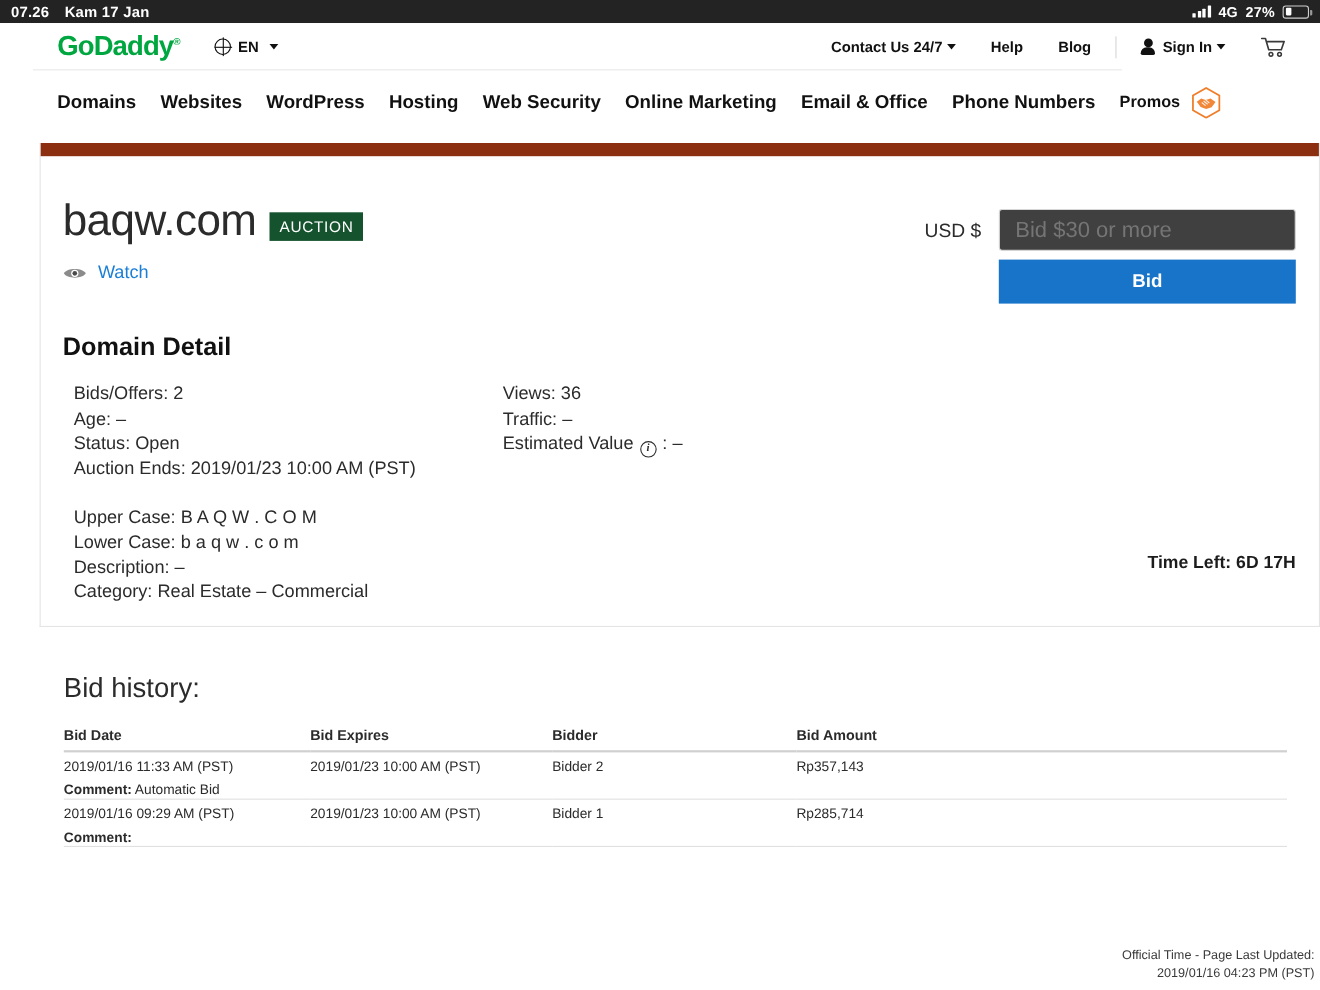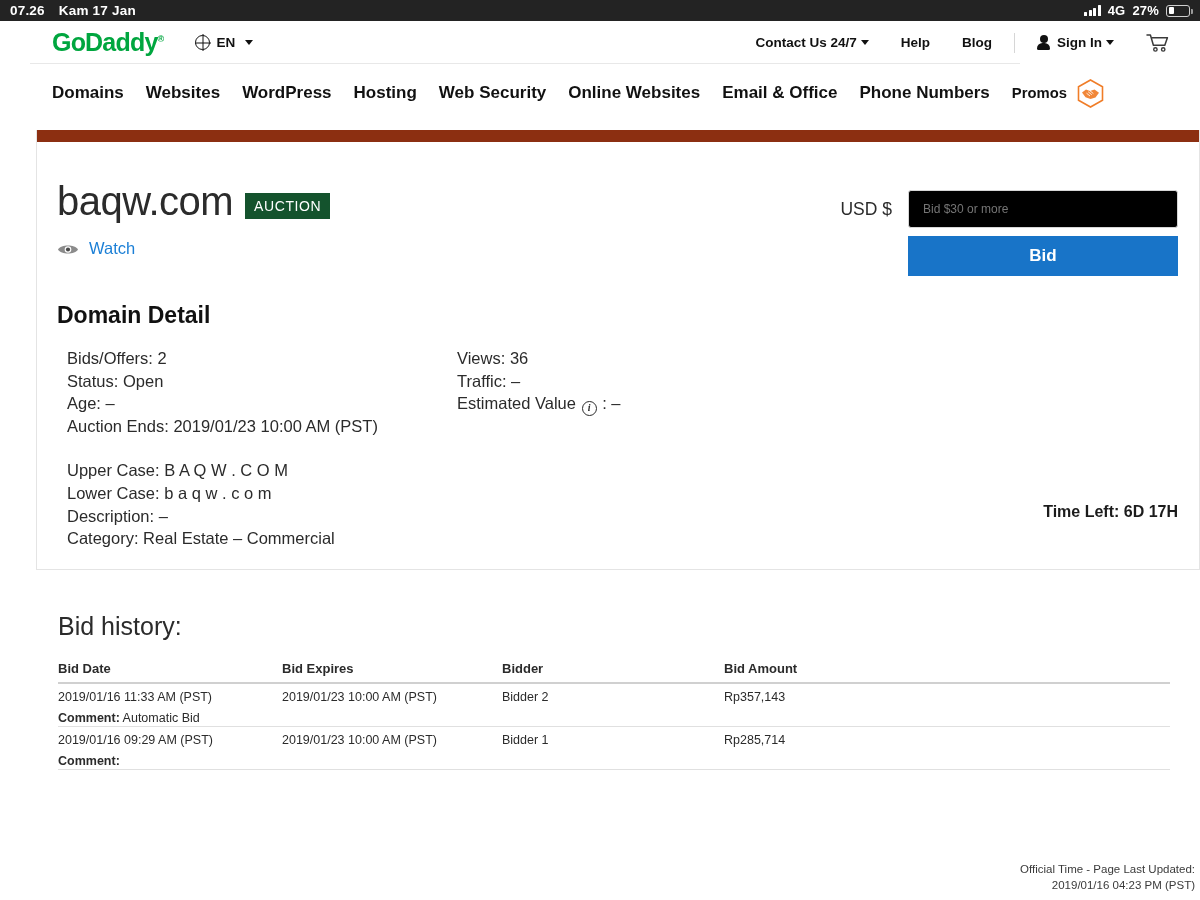--- a/index.html
+++ b/index.html
@@ -103,22 +103,22 @@
   }
   .watch-row{ display:flex; align-items:center; gap:10px; padding:18px 0 0 20px; }
   .eye{ width:22px;height:13px; position:relative;}
   .watch-link{ color:#1b7fd6; font-size:16.5px; }
 
   
   .bidbox{ position:absolute; right:21px; top:60px; display:flex; flex-direction:column; align-items:flex-end;}
   .bid-line{ display:flex; align-items:center; }
   .usd{ font-size:17.5px; color:#2b2b2b; margin-right:16px; }
   .bid-input{
-    width:270px;height:38px;border:1px solid #d6d6d6; background:#000000; border-radius:3px;
-    font-size:12px; color:#8a8a8a; padding:0 14px; font-family:"Liberation Sans", sans-serif;
+    width:270px;height:38px;border:1px solid #d6d6d6; background:#404040; border-radius:3px;
+    font-size:20px; color:#8a8a8a; padding:0 14px; font-family:"Liberation Sans", sans-serif;
   }
   .bid-btn{
     width:270px;height:40px;margin-top:8px;background:#1874c8;color:#fff;border:none;
     font-size:17px;font-weight:bold;cursor:pointer; border-radius:0;
     font-family:"Liberation Sans", sans-serif;
   }
 
   
   .detail-h{ font-size:23px;font-weight:bold;color:#111; padding: 44px 0 0 20px; }
   .detail-grid{ display:flex; padding: 18px 0 0 30px; font-size:16.5px; color:#2b2b2b; line-height:1.37;}
@@ -217,21 +217,21 @@
     </div>
   </div>
 </div>
 
 <div class="gd-nav">
   <span class="nav-item">Domains</span>
   <span class="nav-item">Websites</span>
   <span class="nav-item">WordPress</span>
   <span class="nav-item">Hosting</span>
   <span class="nav-item">Web Security</span>
-  <span class="nav-item">Online Websites</span>
+  <span class="nav-item">Online Marketing</span>
   <span class="nav-item">Email &amp; Office</span>
   <span class="nav-item">Phone Numbers</span>
   <span class="promos">
     <span>Promos</span>
     <span class="hex">
       <svg width="27" height="29" viewBox="0 0 27 29">
         <polygon points="13.5,1 25.5,7.8 25.5,21.2 13.5,28 1.5,21.2 1.5,7.8" fill="none" stroke="#f07d28" stroke-width="1.6"></polygon>
         <path d="M5 13.5 L9 10.5 L13 12 L17.5 10.5 L22 13.8 L18.5 18.5 L13.5 20 L8.5 18.2 Z" fill="#f07d28" opacity=".92"></path>
         <path d="M9.5 14.2 L13 17 M11.2 12.8 L14.8 15.8 M13 11.8 L16.4 14.6" stroke="#ffffff" stroke-width="1" opacity=".85"></path>
       </svg>
@@ -264,22 +264,22 @@
       <input class="bid-input" type="text" placeholder="Bid $30 or more" style="">
     </div>
     <button class="bid-btn">Bid</button>
   </div>
 
   <div class="detail-h">Domain Detail</div>
 
   <div class="detail-grid">
     <div class="col-a">
       <div>Bids/Offers: 2</div>
+      <div>Age: –</div>
       <div>Status: Open</div>
-      <div>Age: –</div>
       <div>Auction Ends: 2019/01/23 10:00 AM (PST)</div>
     </div>
     <div class="col-b">
       <div>Views: 36</div>
       <div>Traffic: –</div>
       <div>
         <span>Estimated Value</span>
         <span class="info-i">i</span>
         <span>: –</span>
       </div>

